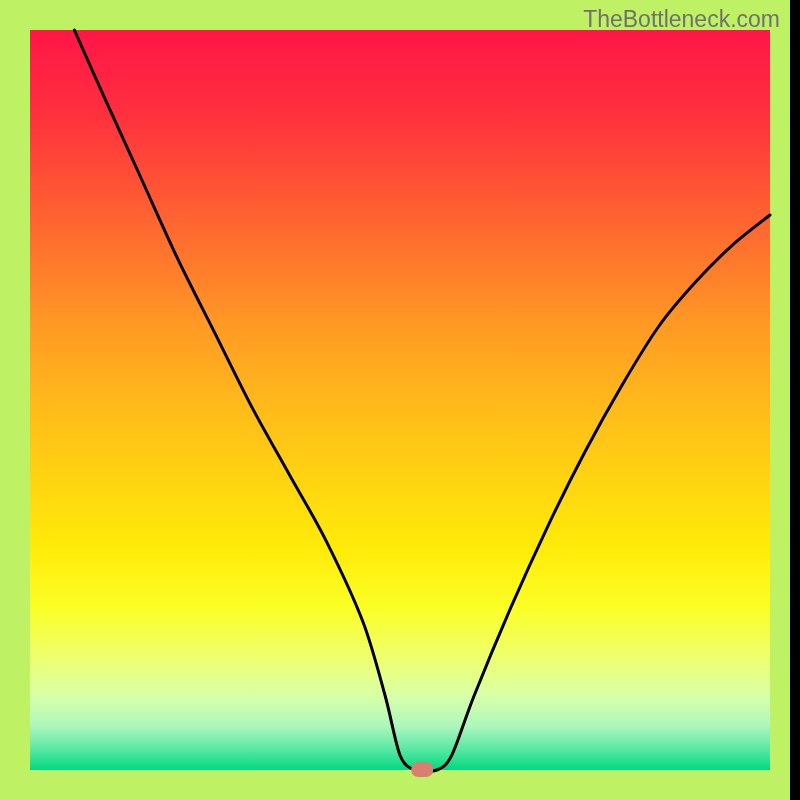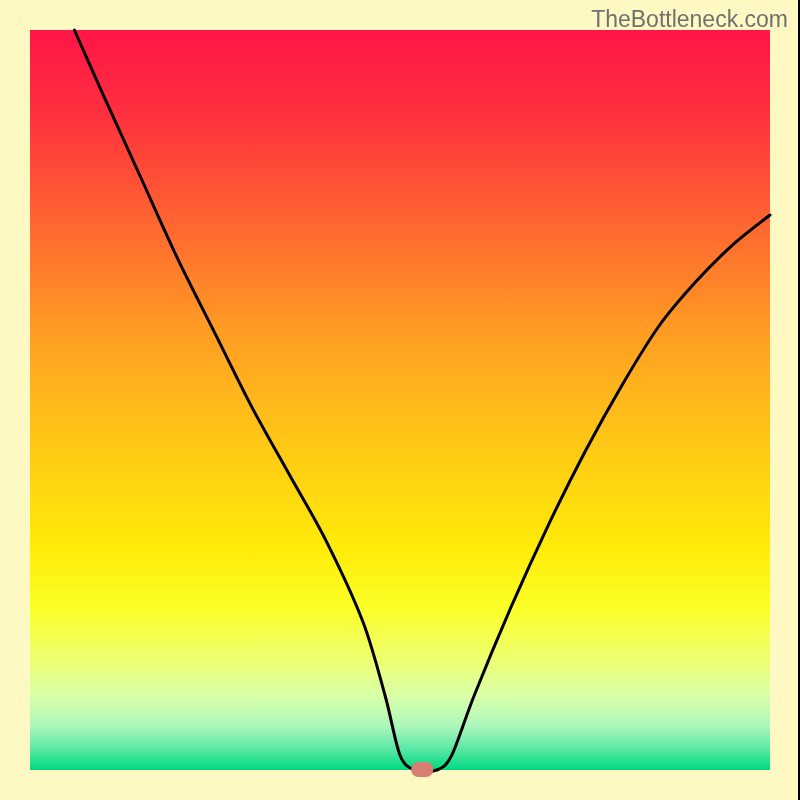--- a/index.html
+++ b/index.html
@@ -7,22 +7,21 @@
     padding: 0;
     width: 800px;
     height: 800px;
     background: #000;
     overflow: hidden;
   }
   .frame {
     position: relative;
     width: 790px;
     height: 800px;
-    background: #fef9c3;
-    padding-left: 8px;
+    background: #bef264;
   }
   .watermark {
     position: absolute;
     top: 6px;
     right: 10px;
     font-family: Arial, Helvetica, sans-serif;
     font-size: 23px;
     color: #71706f;
     letter-spacing: 0px;
     z-index: 10;

